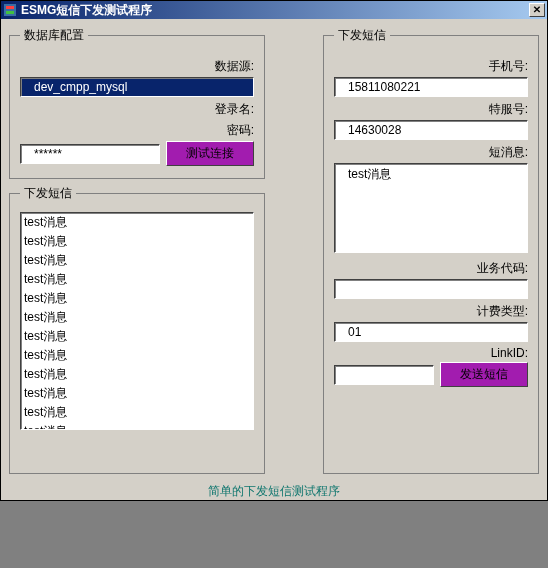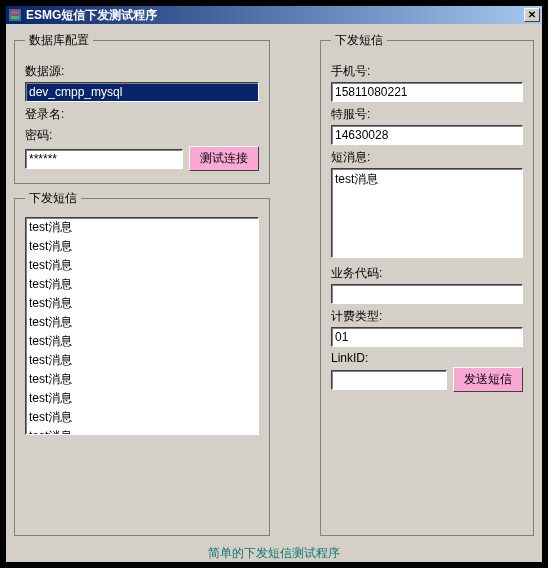--- a/index.html
+++ b/index.html
@@ -6,23 +6,23 @@
 body {
   font-family: "SimSun", "宋体", Tahoma, sans-serif;
   font-size: 12px;
   background: #808080;
   width: 548px;
   height: 568px;
   overflow: hidden;
 }
 .window {
   width: 548px;
-  height: 568px;
+  height: 501px;
   background: #d4d0c8;
-  border: 6px solid #000000;
+  border: 1px solid #000000;
 }
 .titlebar {
   height: 18px;
   background: linear-gradient(to right, #08246b, #a6caf0);
   color: #fff;
   display: flex;
   align-items: center;
   padding: 0 2px;
   font-weight: bold;
 }
@@ -45,74 +45,74 @@
   font-size: 10px;
   font-weight: bold;
   text-align: center;
   line-height: 12px;
   cursor: pointer;
 }
 .client {
   padding: 8px;
   height: calc(100% - 18px - 18px);
   display: flex;
-  gap: 8px;
+  gap: 16px;
 }
 .col { display: flex; flex-direction: column; gap: 6px; }
 .col-left { flex: 0 0 256px; }
 .col-right { flex: 1; margin-left: 42px; }
 
 fieldset.group {
   border: 1px solid #808080;
   padding: 10px 10px 12px 10px;
   position: relative;
 }
 fieldset.group > legend {
   padding: 0 4px;
   color: #000;
   font-size: 12px;
 }
-.lbl { display: block; margin-top: 4px; margin-bottom: 2px; }
+.lbl { display: block; margin-top: 4px; margin-bottom: 2px; text-align: right; }
 .row { display: flex; align-items: center; gap: 6px; }
 
 .tb, .ta, .lb {
   font-family: Tahoma, "SimSun", sans-serif;
   font-size: 12px;
   background: #fff;
   border-top: 1px solid #404040;
   border-left: 1px solid #404040;
   border-right: 1px solid #fff;
   border-bottom: 1px solid #fff;
   box-shadow: inset 1px 1px 0 #808080;
-  padding: 2px 3px;
+  padding: 2px 13px;
   width: 100%;
 }
 .tb { height: 20px; }
 .tb.sel { background: #08246b; color: #fff; }
 .ta { height: 90px; resize: none; }
 
 .lb {
   height: 218px;
   overflow-y: scroll;
   padding: 0;
 }
 .lb .item {
   padding: 1px 3px;
   white-space: nowrap;
 }
 
 .btn {
   font-family: Liberation Sans, sans-serif;
   font-size: 12px;
-  background: #f9a8d4;
+  background: #a21caf;
   border-top: 1px solid #fff;
   border-left: 1px solid #fff;
   border-right: 1px solid #404040;
   border-bottom: 1px solid #404040;
-  padding: 3px 10px;
+  padding: 3px 19px;
   cursor: pointer;
   white-space: nowrap;
 }
 
 .footer {
   height: 18px;
   text-align: center;
   font-size: 12px;
   color: #0f766e;
   line-height: 18px;

